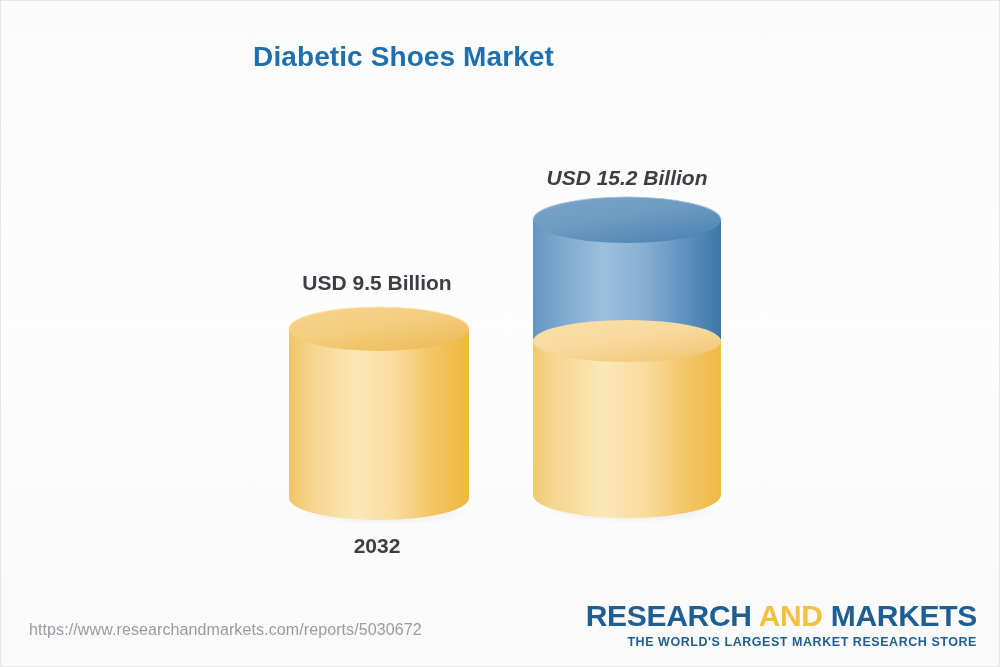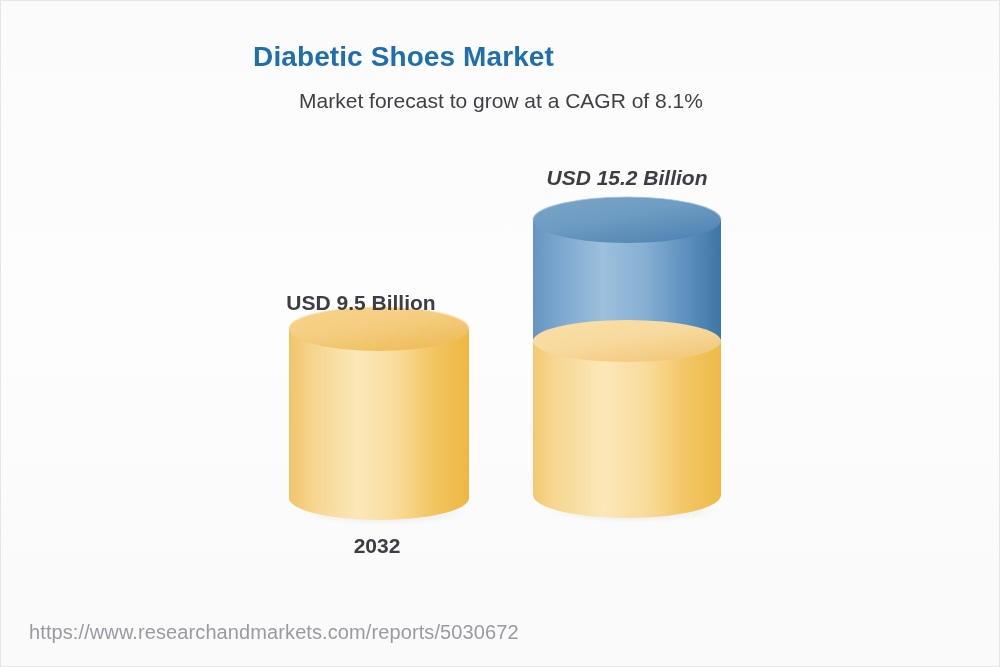--- a/index.html
+++ b/index.html
@@ -64,21 +64,21 @@
     color: #3d3d46;
     white-space: nowrap;
   }
   .cyl {
     position: absolute;
   }
   .footer-url {
     position: absolute;
     left: 28px;
     top: 620px;
-    font-size: 20px;
+    font-size: 16px;
     color: #9a9aa2;
     letter-spacing: 0.1px;
   }
   .logo {
     position: absolute;
     right: 22px;
     top: 600px;
     text-align: right;
     line-height: 1;
   }
@@ -102,21 +102,20 @@
   }
 </style>
 </head>
 <body>
 
 <div id="canvas">
 
   <div id="plot-area">
 
     <div class="chart-title">Diabetic Shoes Market</div>
-    <div class="chart-subtitle">Market forecast to grow at a CAGR of 8.1%</div>
 
     <div class="cyl" style="left:280px; top:305px; width:196px; height:220px;">
       <svg width="196" height="220" viewBox="0 0 196 220" xmlns="http://www.w3.org/2000/svg">
         <defs>
           <linearGradient id="yellowBody1" x1="0" y1="0" x2="1" y2="0">
             <stop offset="0%" stop-color="#f0c468"></stop>
             <stop offset="14%" stop-color="#f6d690"></stop>
             <stop offset="38%" stop-color="#fbe7b8"></stop>
             <stop offset="58%" stop-color="#f9dd9f"></stop>
             <stop offset="78%" stop-color="#f3c767"></stop>
@@ -182,23 +181,27 @@
         <g clip-path="url(#cylClip2)">
           <rect x="0" y="0" width="204" height="150" fill="url(#blueBody2)"></rect>
           <rect x="0" y="144" width="204" height="190" fill="url(#yellowBody2)"></rect>
           <ellipse cx="102" cy="146" rx="94" ry="21" fill="url(#yellowCap2)"></ellipse>
         </g>
         <ellipse cx="102" cy="25" rx="94" ry="23" fill="url(#blueTop2)"></ellipse>
         <path d="M 8,25 A 94,23 0 0 1 196,25" fill="none" stroke="#9dc0dc" stroke-width="1.2" opacity="0.8"></path>
       </svg>
     </div>
 
-    <div class="value-label" style="left:262px; top:270px; width:196px;margin-top:20px;">USD 9.5 Billion</div>
+    <div class="value-label" style="left:278px; top:270px; width:196px;">USD 9.5 Billion</div>
     <div class="value-label" style="left:524px; top:165px; width:204px;font-style:italic;">USD 15.2 Billion</div>
 
     <div class="cat-label" style="left:278px; top:533px; width:196px;">2032</div>
 
   </div>
 
   <div class="footer-url">https://www.researchandmarkets.com/reports/5030672</div>
 
+  <div class="logo">
+    <div class="logo-main"><span>RESEARCH </span><span class="logo-and">AND</span><span> MARKETS</span></div>
+    <div class="logo-tag">THE WORLD'S LARGEST MARKET RESEARCH STORE</div>
+  </div>
 
 </div>
 
 </body></html>

